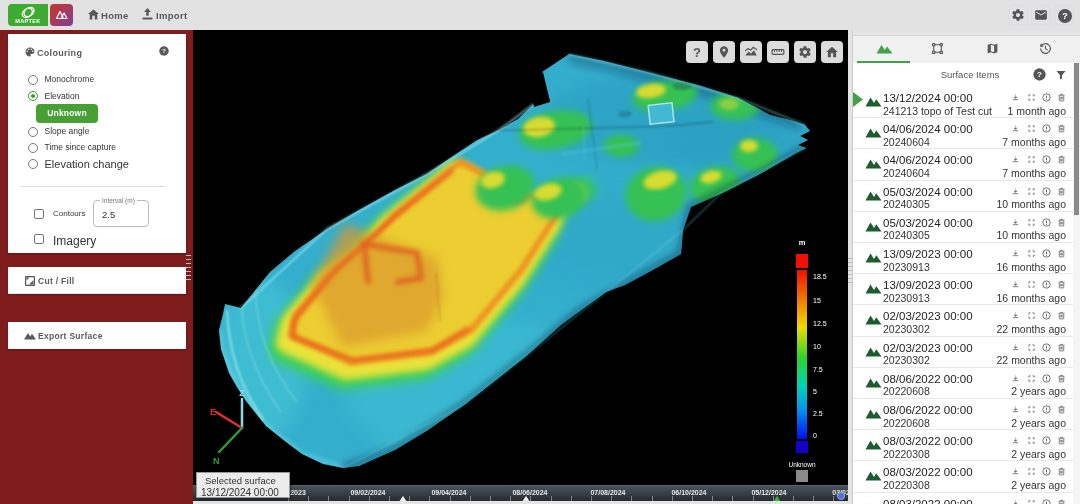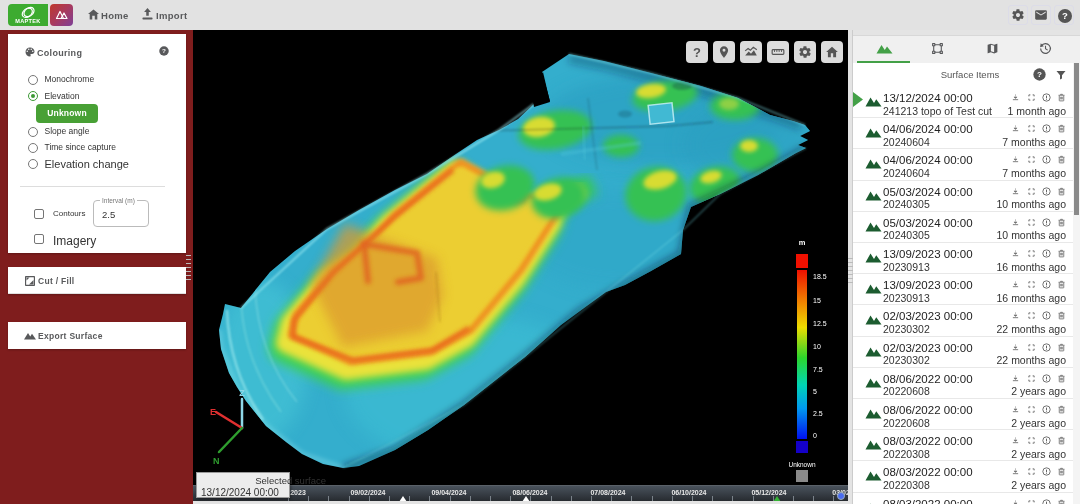--- a/index.html
+++ b/index.html
@@ -785,16 +785,16 @@
     <svg class="abs" style="left:204px;top:6px" width="9" height="9" viewBox="0 0 24 24">
         <path fill="none" stroke="#555" stroke-width="2" d="M6 7 V20 a1 1 0 0 0 1 1 H17 a1 1 0 0 0 1-1 V7 M4 6 H20 M9.5 5 V3.5 H14.5 V5"></path>
         <path fill="none" stroke="#555" stroke-width="1.6" d="M9.5 10 V17 M12 10 V17 M14.5 10 V17"></path>
       </svg>
 
   </div>
   <div class="abs" style="left:220px;top:33px;width:7px;height:441px;background:#f4f4f4;"></div>
   <div class="abs" style="left:220.5px;top:33px;width:5.5px;height:152px;background:#8a8a8a;"></div>
 </div>
 <div id="tooltip" class="abs" style="left:196px;top:472px;width:94px;height:26px;background:#ececec;border:1px solid #999;box-shadow:1px 1px 3px rgba(0,0,0,0.4);z-index:5;">
-  <div style="position:absolute;left:16px;top:1.5px;width:113px;text-align:right;font-size:9.5px;color:#333;">Selected surface</div>
+  <div style="position:absolute;left:8px;top:1.5px;width:113px;text-align:left;font-size:9.5px;color:#333;">Selected surface</div>
   <div style="position:absolute;left:4px;top:13.5px;font-size:10px;color:#333;">13/12/2024 00:00</div>
 </div>
 <div class="abs" style="left:848.2px;top:258px;width:4.5px;height:26px;background:repeating-linear-gradient(#bbb 0 1.5px,transparent 1.5px 4px);z-index:6;"></div>
 
 </body></html>

